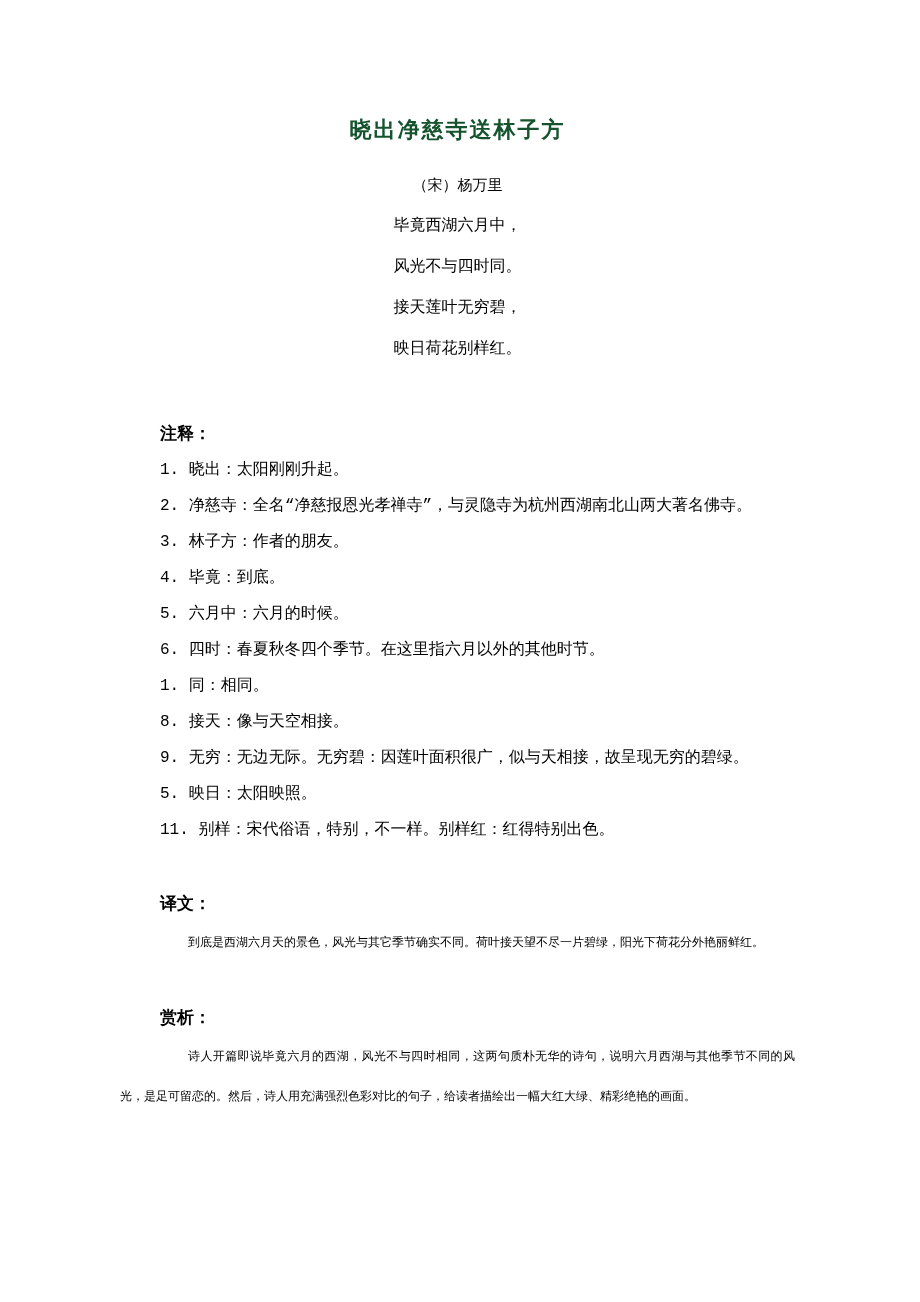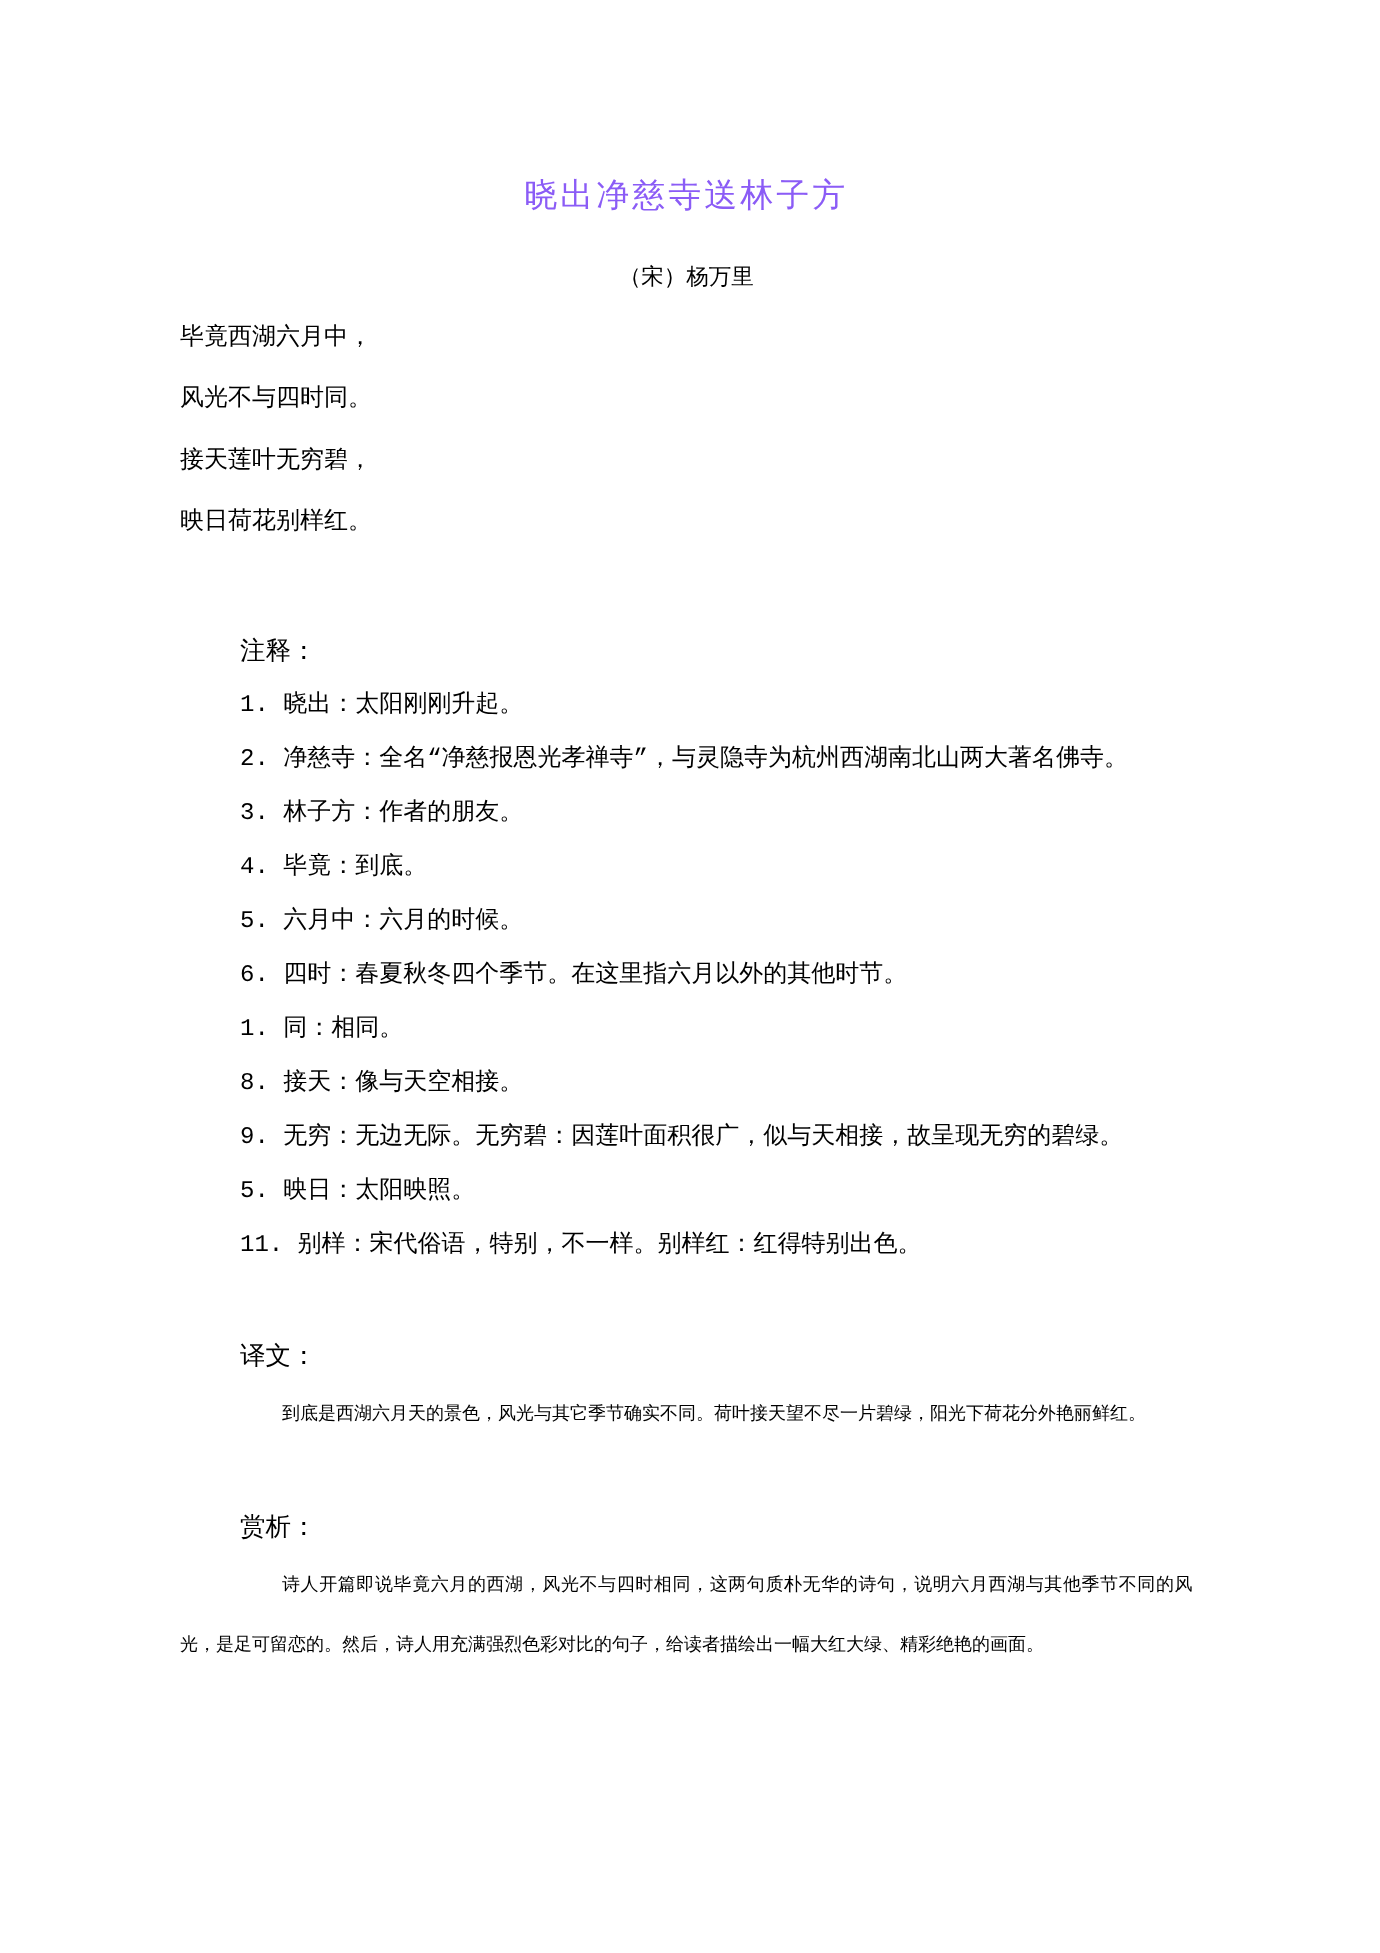--- a/index.html
+++ b/index.html
@@ -15,46 +15,46 @@
     background: #ffffff;
     box-sizing: border-box;
     padding: 115px 125px 40px 120px;
     font-family: "Liberation Serif", "DejaVu Serif", serif;
     color: #000000;
     overflow: hidden;
   }
   .title {
     margin: 0 0 20px 0;
     text-align: center;
-    color: #8b5cf6;
+    color: #14532d;
     font-size: 22px;
-    font-weight: normal;
+    font-weight: bold;
     letter-spacing: 2px;
     line-height: 1.4;
   }
   .author {
     margin: 0;
     text-align: center;
     font-size: 15px;
     line-height: 38px;
   }
   .poem {
     margin: 0 0 10px 0;
   }
   .poem-line {
     margin: 0;
-    text-align: left;
+    text-align: center;
     font-size: 16px;
     line-height: 41px;
   }
   .section-heading {
     margin: 0;
     padding-left: 40px;
     font-size: 17px;
-    font-weight: normal;
+    font-weight: bold;
     line-height: 36px;
   }
   .notes-heading-space { margin-top: 48px; }
   .later-heading-space { margin-top: 38px; }
   .note-item {
     margin: 0;
     padding-left: 40px;
     font-size: 16px;
     line-height: 36px;
     text-align: justify;

